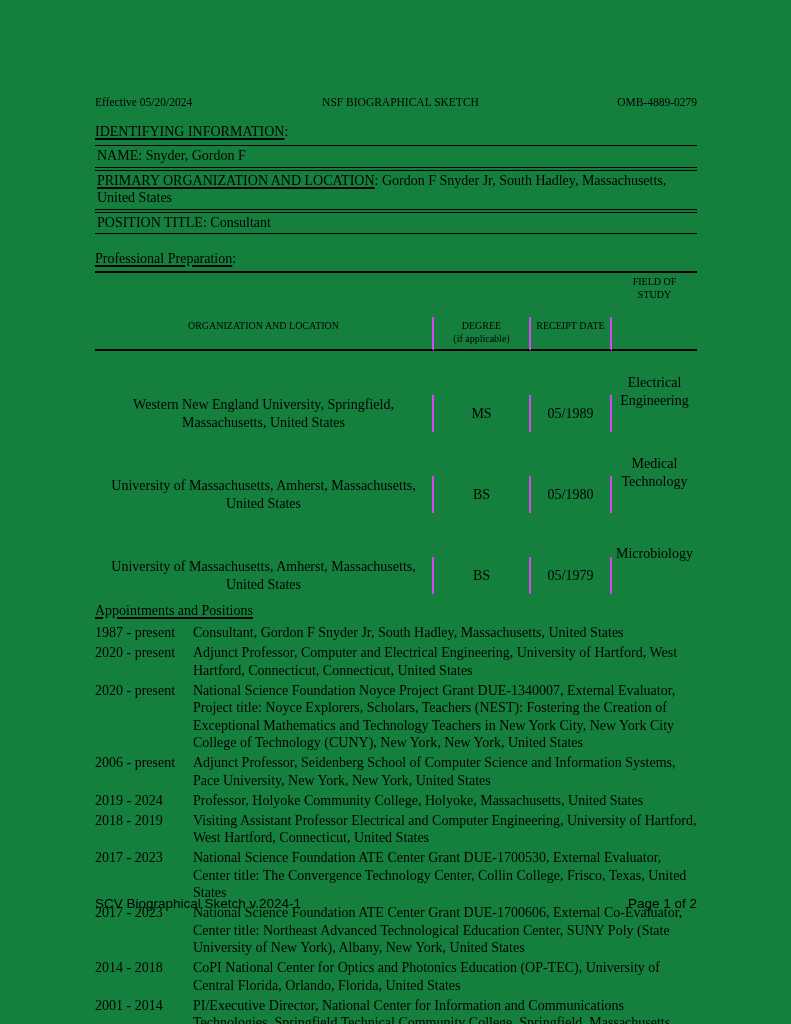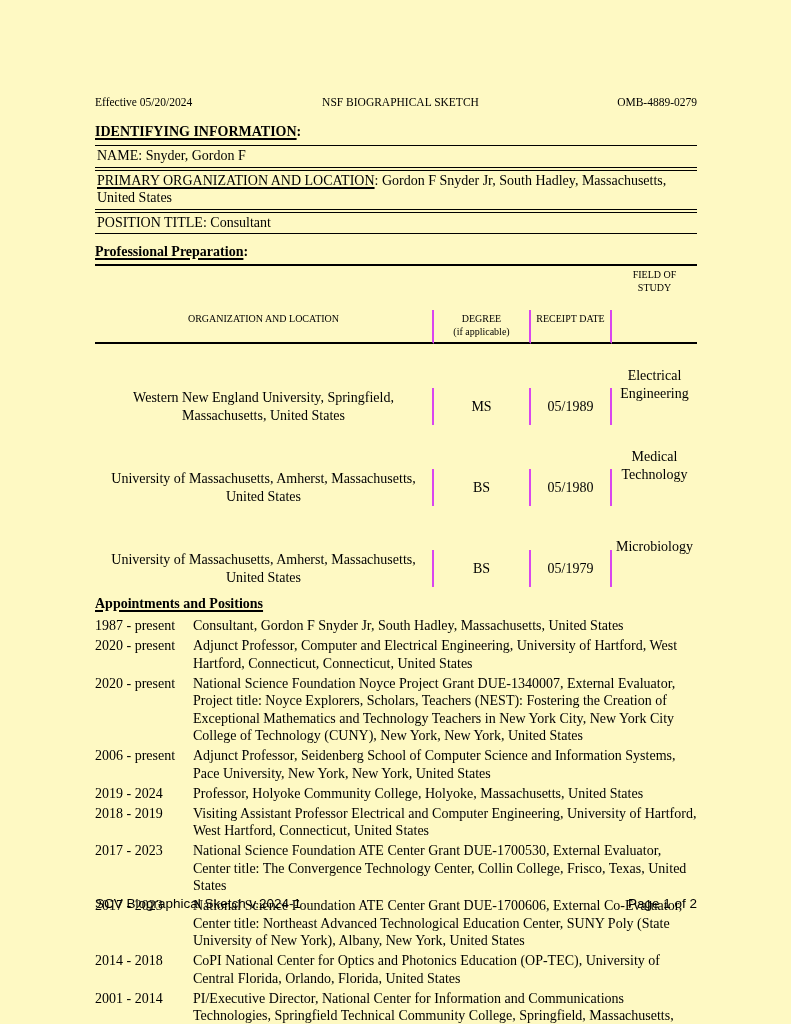--- a/index.html
+++ b/index.html
@@ -1,19 +1,19 @@
 <!DOCTYPE html>
 <html><head>
 <meta charset="utf-8">
 <style>
   html, body { margin: 0; padding: 0; background: #e8e8e8; }
   .page {
     width: 791px;
     height: 1024px;
-    background: #fef9c3;
+    background: #15803d;
     color: #000000;
     font-family: "Liberation Serif", "DejaVu Serif", serif;
     position: relative;
     box-sizing: border-box;
     padding: 96px 94px 0 95px;
     margin: 0 auto;
     overflow: hidden;
   }
 
   
@@ -23,30 +23,30 @@
     font-size: 11.5px;
     line-height: 13px;
     align-items: baseline;
   }
   .doc-header .right { text-align: right; }
   .doc-header .center { text-align: center; padding-left: 9px; }
 
   
   .section-heading {
     font-size: 14px;
-    font-weight: bold;
+    font-weight: normal;
     line-height: 17px;
   }
   .section-heading .hd-underline {
     text-decoration: underline;
     text-decoration-thickness: 1.5px;
     text-underline-offset: 2px;
   }
   .h-identifying { margin-top: 14px; margin-bottom: 5px; }
-  .h-prep { margin-top: 9px; margin-bottom: 4px; }
+  .h-prep { margin-top: 16px; margin-bottom: 4px; }
   .h-appt { margin-top: 8px; margin-bottom: 5px; }
 
   
   .id-row {
     border-top: 1.5px solid #000;
     border-bottom: 1.5px solid #000;
     font-size: 14px;
     line-height: 17.5px;
     padding: 1px 2px 2px 2px;
     margin-bottom: 2px;

